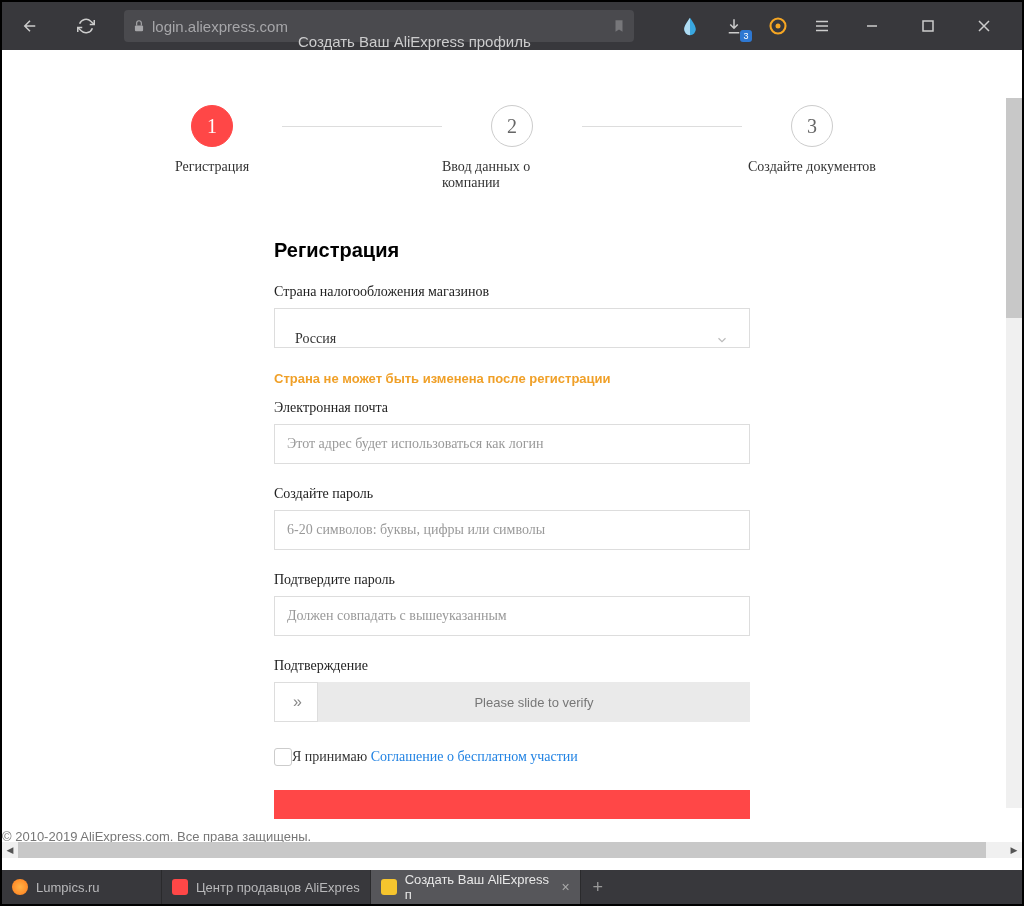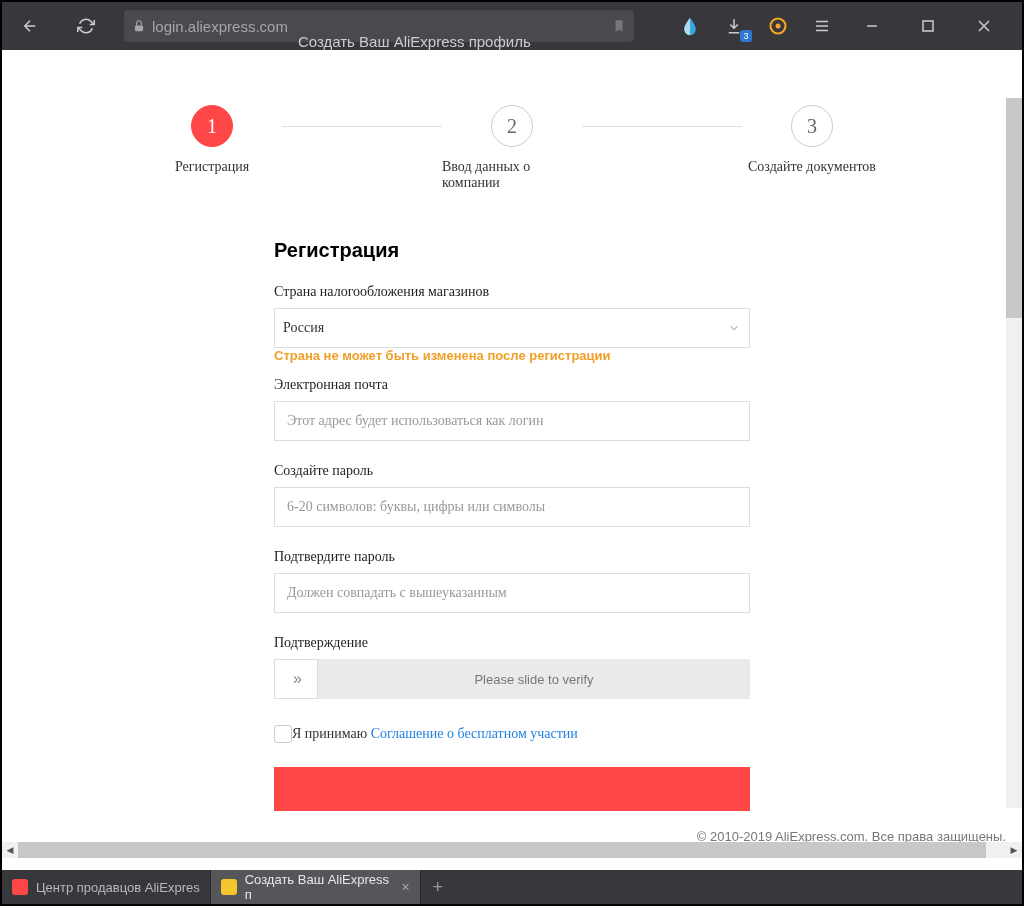--- a/index.html
+++ b/index.html
@@ -22,41 +22,41 @@
 .steps { display: flex; justify-content: center; align-items: flex-start; gap: 0; width: 760px; margin: 0 auto; }
 .step { display: flex; flex-direction: column; align-items: center; width: 140px; }
 .step-circle { width: 42px; height: 42px; border-radius: 50%; border: 1px solid #ccc; display: flex; align-items: center; justify-content: center; font-size: 20px; color: #666; font-family: Georgia, serif; }
 .step.active .step-circle { background: #ff4747; border-color: #ff4747; color: #fff; }
 .step-label { margin-top: 12px; font-size: 14px; color: #333; font-family: Georgia, serif; }
 .step-line { height: 1px; background: #ddd; width: 160px; margin-top: 21px; }
 
 .form-area { width: 476px; margin: 48px auto 0; }
 .form-title { font-size: 20px; font-weight: bold; margin-bottom: 22px; font-family: Arial; }
 .field-label { font-size: 14px; color: #222; margin-bottom: 8px; font-family: Georgia, serif; }
-.sel-wrap { border: 1px solid #ddd; height: 40px; display: flex; align-items: center; padding: 0 8px; justify-content: space-between; cursor: pointer; }
+.sel-wrap { border: 1px solid #ddd; height: 40px; display: flex; align-items: flex-end; padding: 0 20px; justify-content: space-between; cursor: pointer; }
 .sel-val { font-size: 14px; color: #333; font-family: Georgia, serif; }
 .chev { width: 14px; height: 14px; }
-.warn-msg { color: #f0a028; font-size: 13px; margin-top: 0; font-family: Arial; font-weight: bold; }
+.warn-msg { color: #f0a028; font-size: 13px; margin-top: 23px; font-family: Arial; font-weight: bold; }
 .txt-input { width: 100%; height: 40px; border: 1px solid #ddd; padding: 0 12px; font-size: 14px; font-family: Georgia, serif; color: #333; }
 .txt-input::placeholder { color: #999; }
 .field-gap { margin-top: 22px; }
 .field-gap2 { margin-top: 14px; }
 
 .slider-wrap { display: flex; height: 40px; }
 .slider-handle { width: 44px; height: 40px; border: 1px solid #ddd; background: #fff; display: flex; align-items: center; justify-content: center; cursor: grab; color: #888; letter-spacing: -3px; }
 .slider-track { flex: 1; background: #eaeaea; display: flex; align-items: center; justify-content: center; font-size: 13px; color: #777; }
 
 .agree-row { display: flex; align-items: center; margin-top: 26px; }
 .chk { width: 18px; height: 18px; border: 1px solid #ccc; border-radius: 3px; cursor: pointer; }
 .agree-txt { font-size: 14px; color: #333; font-family: Georgia, serif; }
 .agree-link { color: #2283e3; cursor: pointer; }
 
 .submit-btn { width: 100%; height: 44px; background: #ff4747; border: none; margin-top: 24px; cursor: pointer; }
 
-.footer { position: absolute; bottom: 0; left: 0; right: 16px; background: #fff; text-align: right; font-size: 13px; color: #777; padding: 10px 0 14px; z-index: 2; }
+.footer { position: absolute; bottom: 0; left: 0; right: 16px; background: #fff; text-align: left; font-size: 13px; color: #777; padding: 10px 0 14px; z-index: 2; }
 .hscroll { position: absolute; bottom: 0; left: 0; right: 0; height: 16px; background: #f0f0f0; display: flex; align-items: center; z-index: 3; }
 .hscroll-btn { width: 16px; height: 16px; display: flex; align-items: center; justify-content: center; font-size: 9px; color: #555; cursor: pointer; }
 .hscroll-track { flex: 1; height: 16px; position: relative; }
 .hscroll-thumb { position: absolute; left: 0; width: 98%; height: 16px; background: #c8c8c8; }
 .vscroll { position: absolute; top: 48px; right: 0; bottom: 50px; width: 16px; background: #f0f0f0; z-index: 3; }
 .vscroll-thumb { position: absolute; top: 0; width: 16px; height: 220px; background: #c8c8c8; }
 
 .tabbar { position: absolute; bottom: 0; left: 0; right: 0; height: 34px; background: #38383c; display: flex; align-items: center; z-index: 5; }
 .tab { height: 34px; display: flex; align-items: center; padding: 0 10px; gap: 8px; color: #b8b8ba; font-size: 13px; border-right: 1px solid #2a2a2c; cursor: pointer; min-width: 160px; max-width: 210px; }
 .tab.active { background: #56565a; color: #e8e8e8; }
@@ -200,20 +200,24 @@
     <div class="hscroll-btn">◀</div>
     <div class="hscroll-track">
         <div class="hscroll-thumb"></div>
       </div>
     <div class="hscroll-btn">▶</div>
   </div>
 </div>
 
 <div class="tabbar">
   <div class="tab">
+    <div class="tab-ico" style="background:radial-gradient(circle,#ffb347,#ff7a1a)"></div>
+    <span>Lumpics.ru</span>
+  </div>
+  <div class="tab">
     <div class="tab-ico" style="background:#ff4747;border-radius:3px"></div>
     <span>Центр продавцов AliExpres</span>
   </div>
   <div class="tab active">
     <div class="tab-ico" style="background:#f6c52e;border-radius:3px"></div>
     <span>Создать Ваш AliExpress п</span>
     <span class="tab-close">×</span>
   </div>
   <div class="tab-plus">+</div>
 </div>

